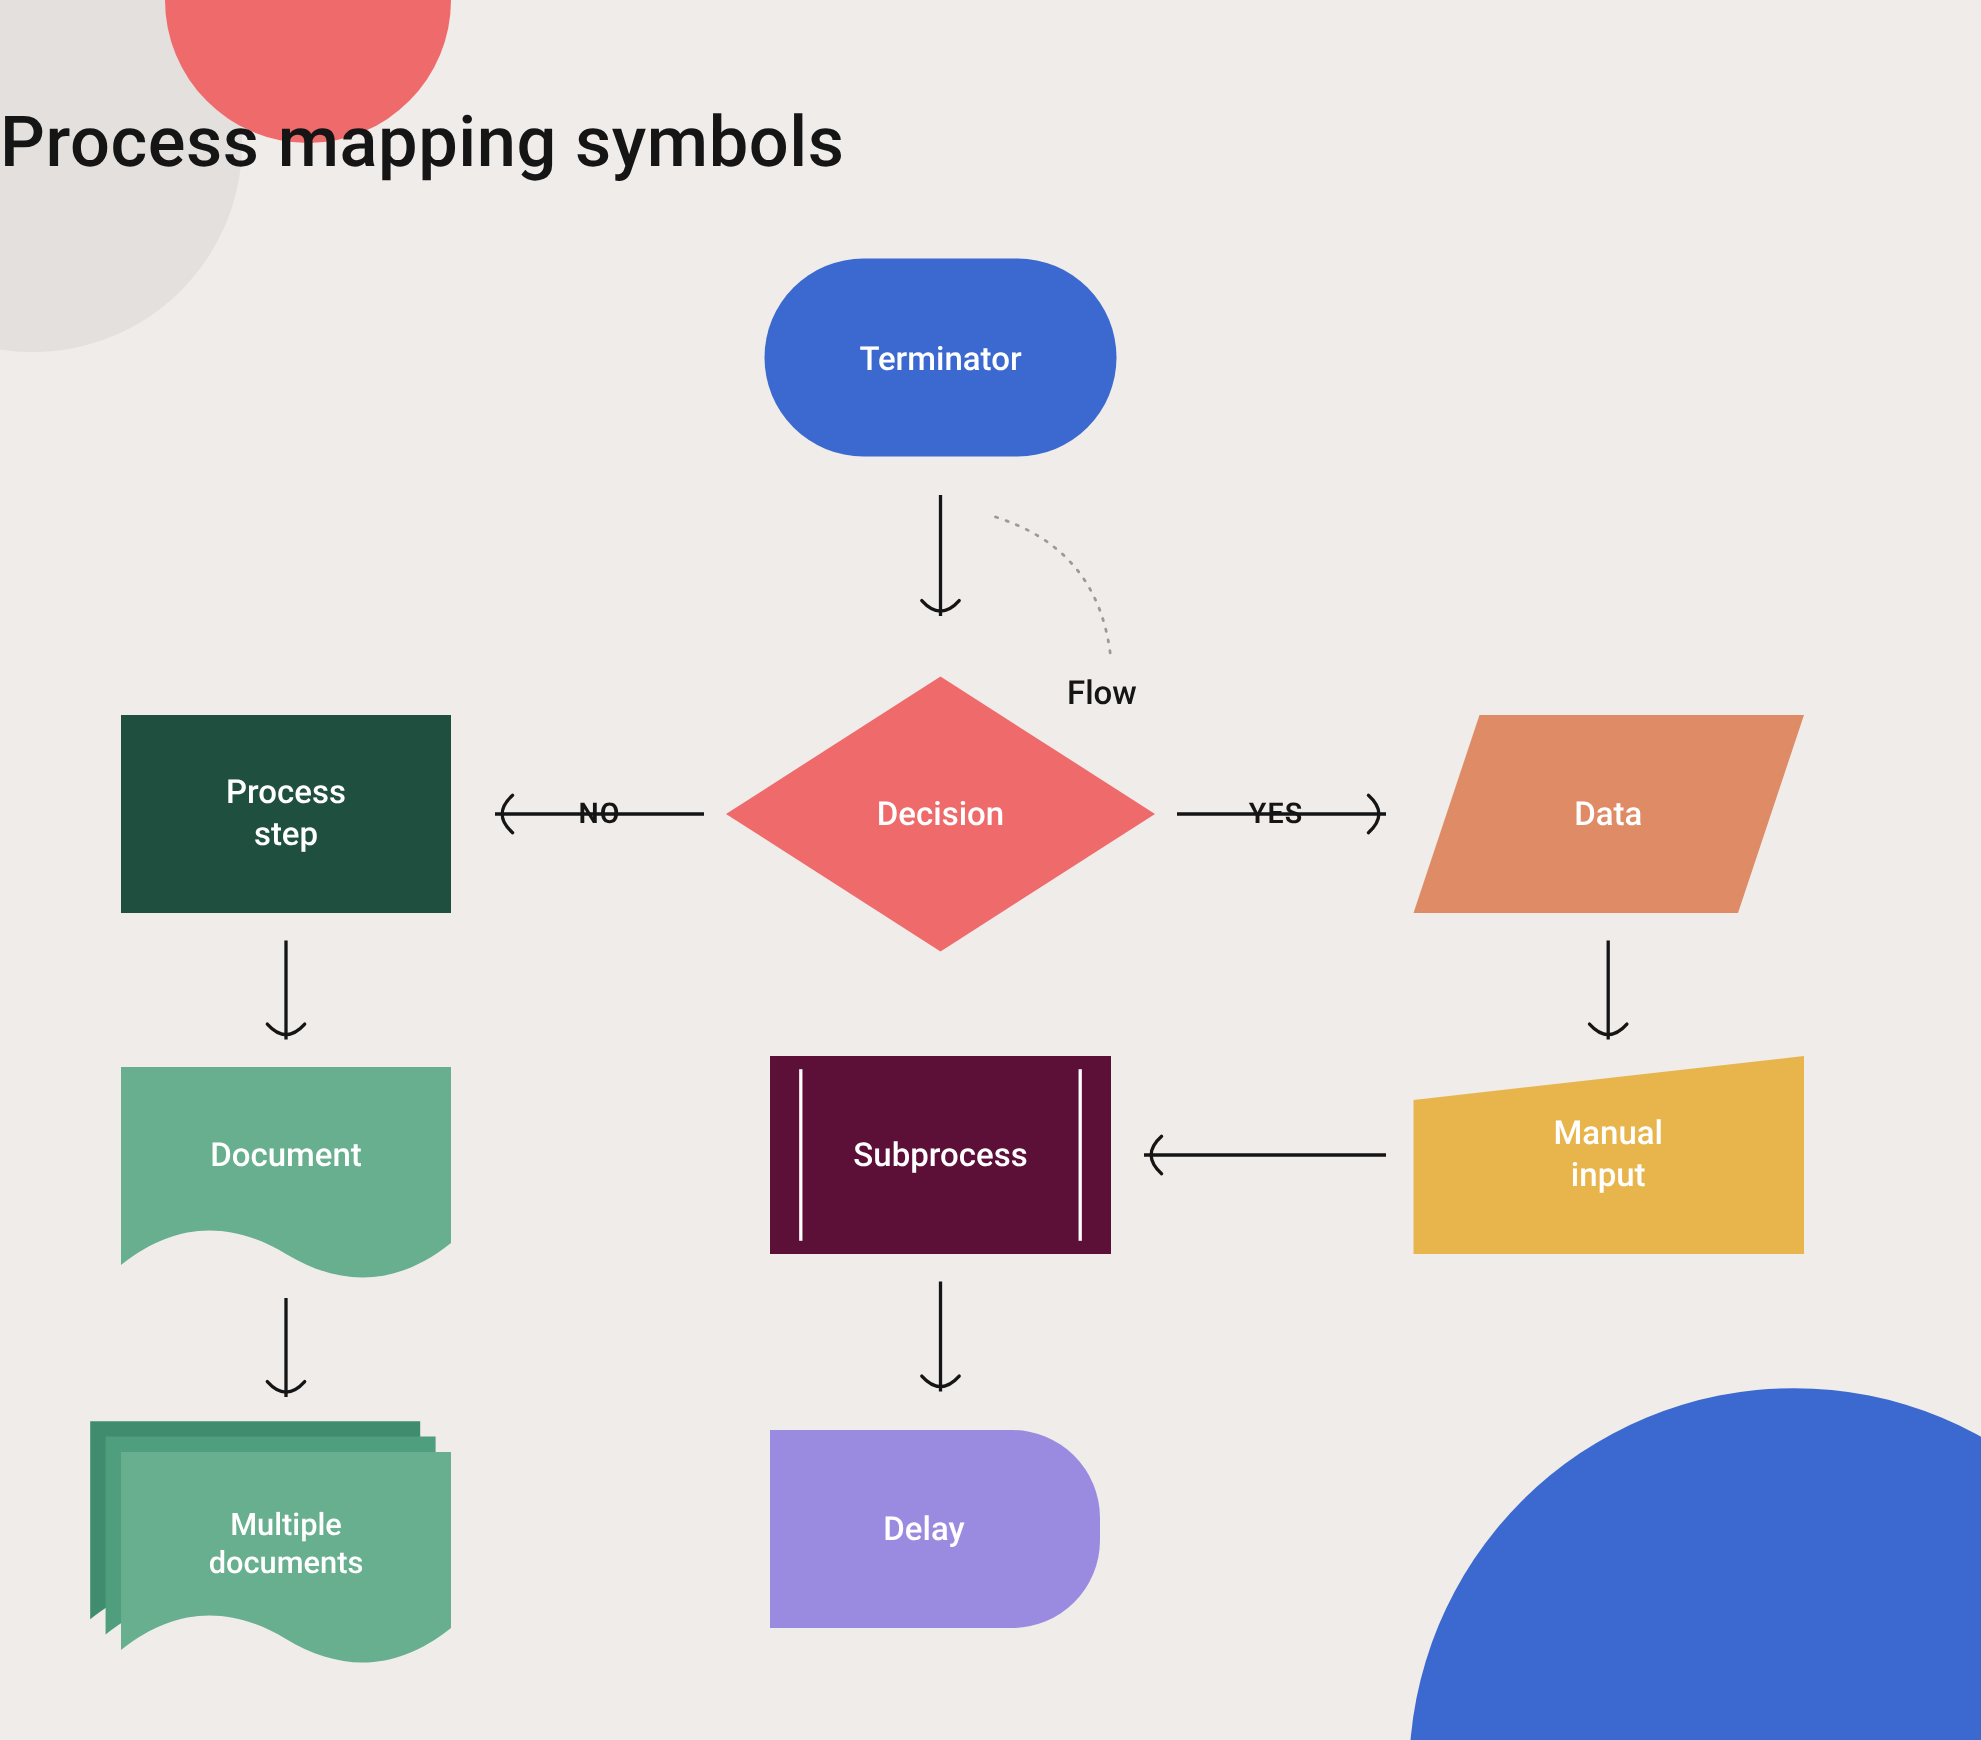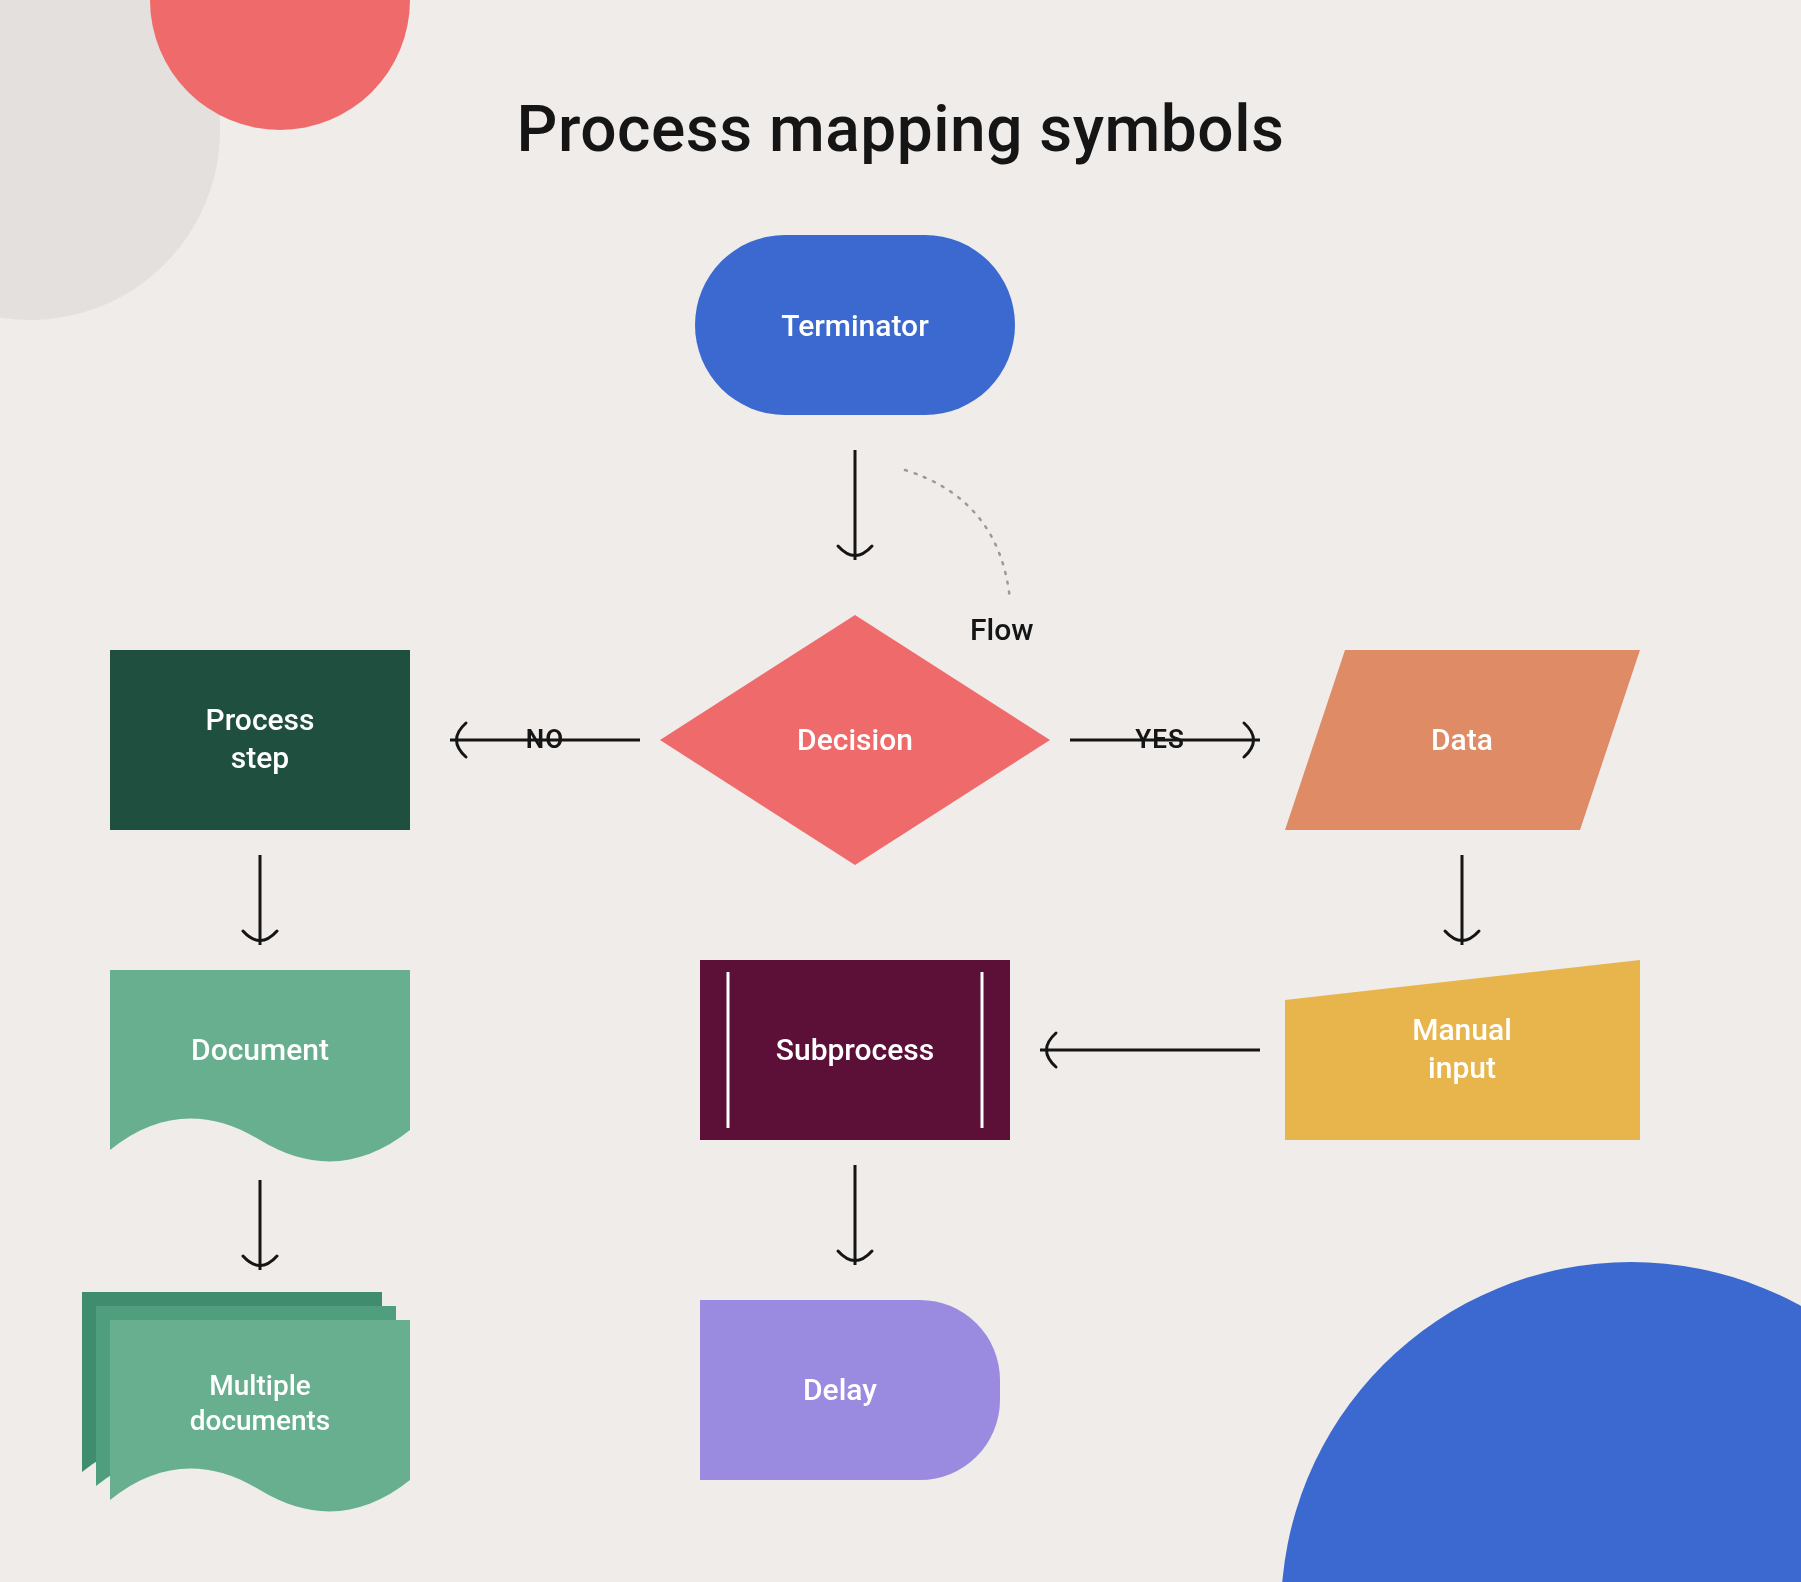--- a/index.html
+++ b/index.html
@@ -30,21 +30,20 @@
   .deco-blue{
     position:absolute;
     bottom:-380px;right:-180px;
     width:700px;height:700px;
     border-radius:50%;
     background:#3b69cf;
   }
   .title{
     position:absolute;
     top:92px;left:0;right:0;
-    text-align:center;
     font-size:64px;
     font-weight:500;
     color:#151515;
     letter-spacing:.5px;
   }
 
   svg.stage{
     position:absolute;
     top:0;left:0;
     width:1801px;height:1582px;

